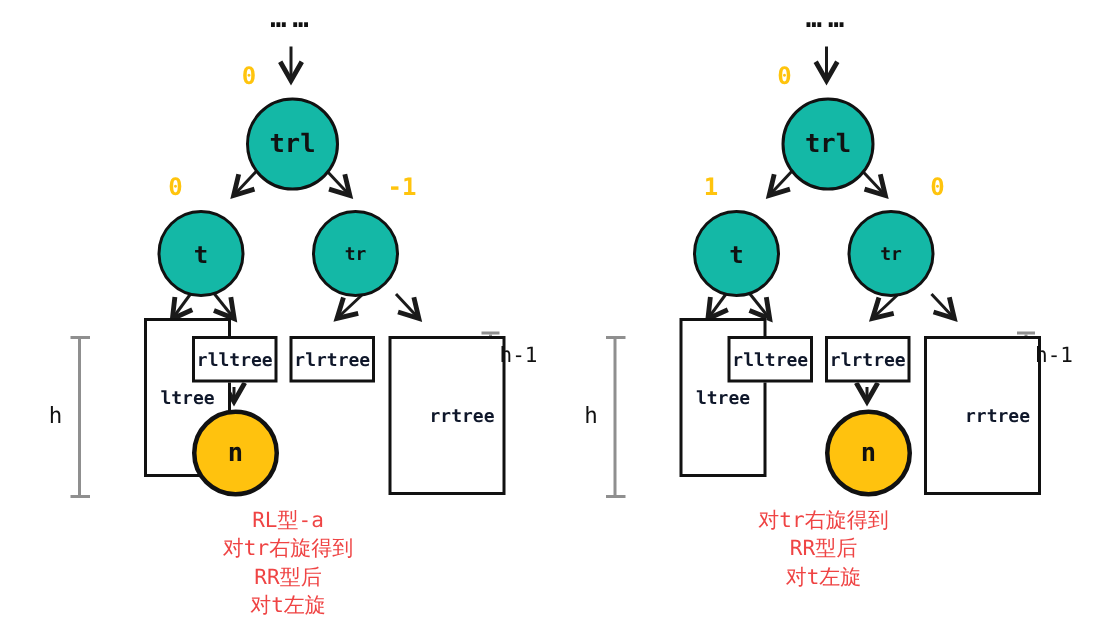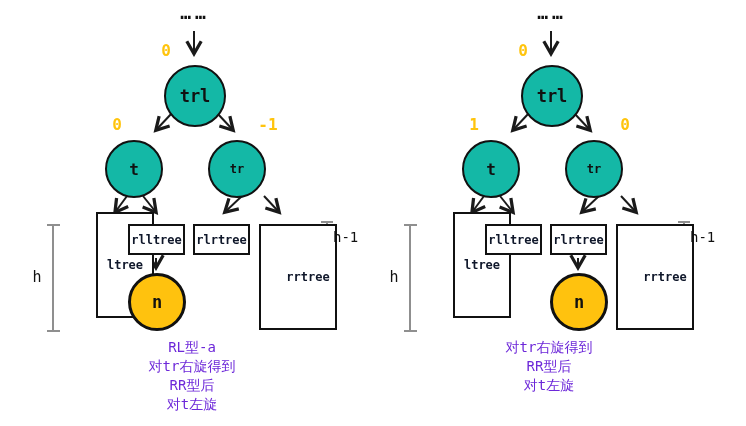--- a/index.html
+++ b/index.html
@@ -47,21 +47,21 @@
   .box-rlltree{left:128px;top:224px;width:53px;height:27px;}
   .box-rlrtree{left:193px;top:224px;width:53px;height:27px;}
   .box-rrtree{left:259px;top:224px;width:54px;height:102px;padding-left:20px;}
 
   .hlabel{position:absolute;color:#111;}
   .hlabel-h{left:28px;top:268px;width:18px;font-size:15px;text-align:center;}
   .hlabel-h1{left:333px;top:229px;font-size:14px;}
 
   .caption{
     position:absolute;left:72px;top:338px;width:240px;text-align:center;
-    font-size:14px;line-height:19px;color:#6d28d9;
+    font-size:14px;line-height:19px;color:#ef4444;
     font-family:"DejaVu Sans Mono","Liberation Mono","DejaVu Sans",sans-serif;
   }
 </style>
 </head>
 <body>
 
 <div class="diagram left pos-a">
   <svg class="arrows" width="373" height="340">
     <defs>
       <marker id="ah-a" viewBox="0 0 10 10" markerWidth="9" markerHeight="9" refX="7" refY="5" orient="auto">

